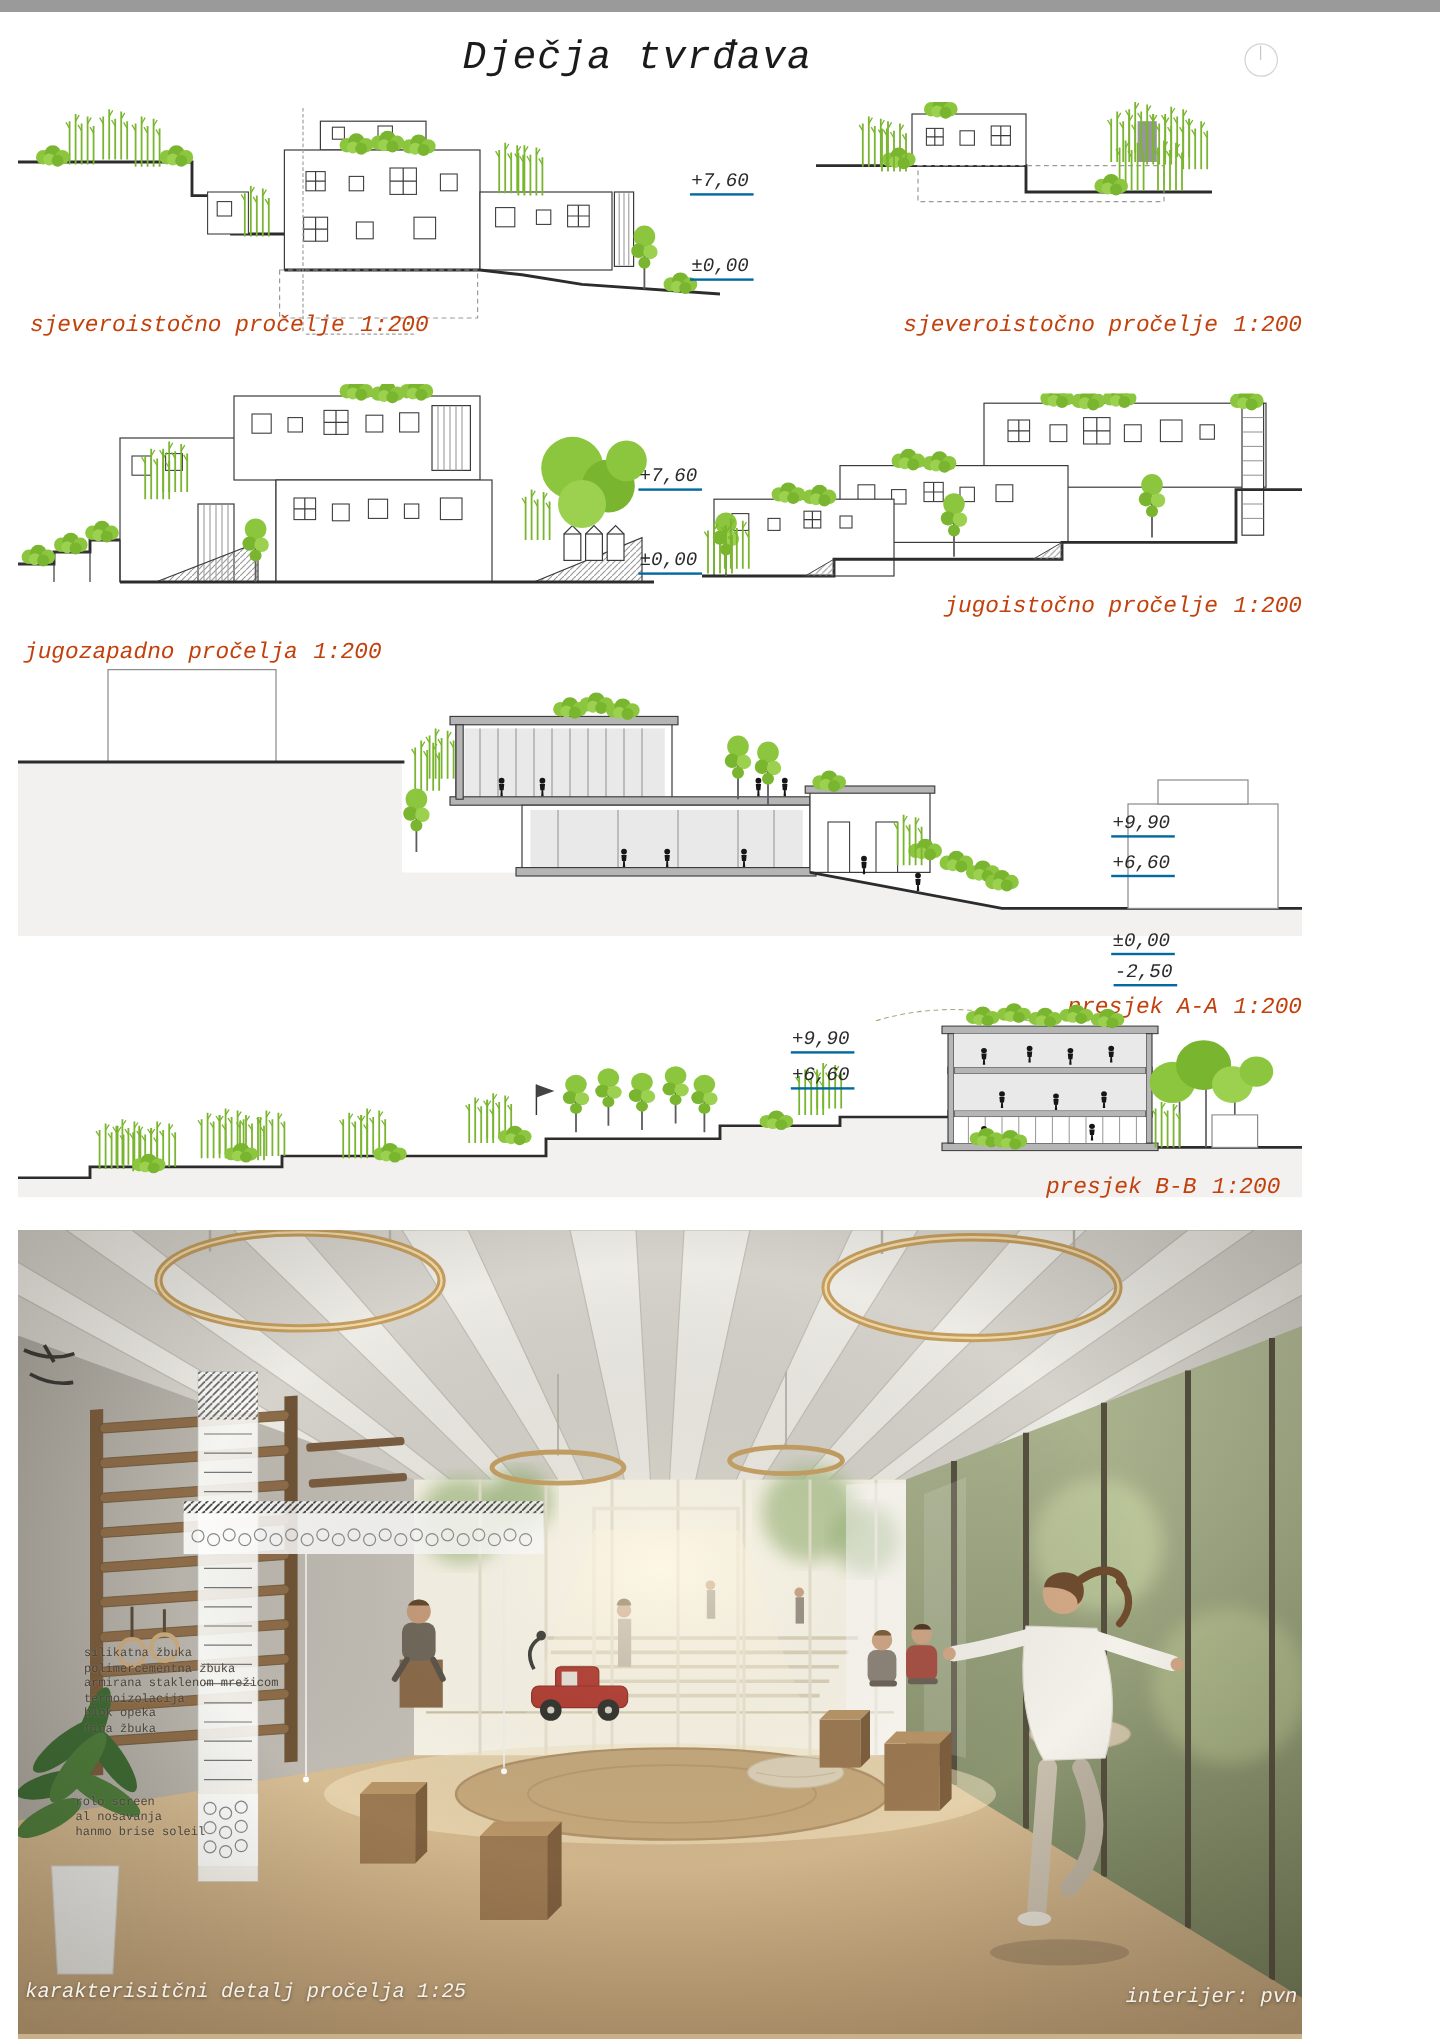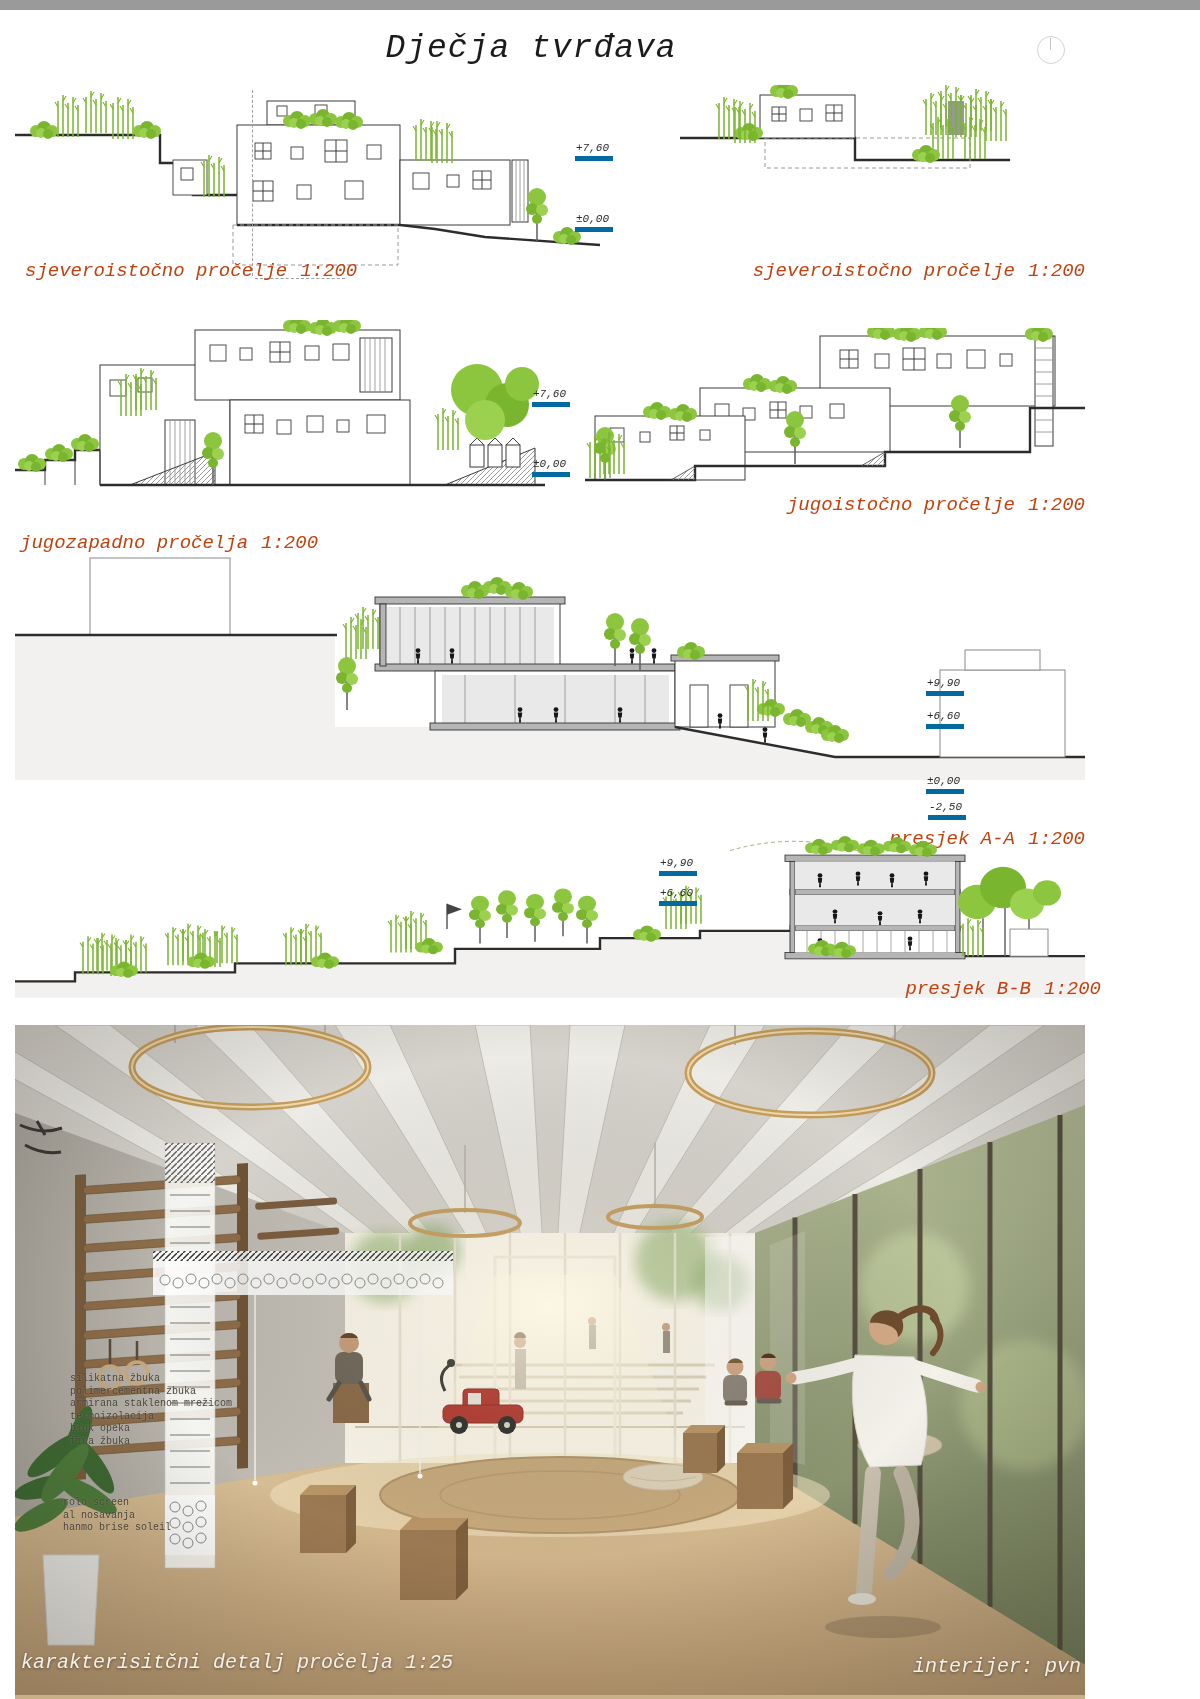--- a/index.html
+++ b/index.html
@@ -6,41 +6,41 @@
   .board{position:relative;width:1200px;height:1699px;background:#ffffff;
          font-family:Liberation Mono, monospace;overflow:hidden;margin-top:10px;}
   .title{position:absolute;left:0;top:20px;width:1062px;text-align:center;
          font-style:italic;font-size:33px;color:#1b1b1b;letter-spacing:1px;}
   .compass{position:absolute;left:1037px;top:26px;width:26px;height:26px;border-radius:50%;
          border:1.6px solid #d3d3d3;}
   .compass:after{content:"";position:absolute;left:11.5px;top:1px;width:1.8px;height:12px;background:#c6c6c6;}
   .cap{position:absolute;font-style:italic;font-size:19px;color:#c2410c;white-space:nowrap;}
   .cap .sc{margin-left:13px;}
   .cap.r{text-align:right;}
-  .lvl{position:absolute;font-style:italic;font-size:11px;color:#2a2a2a;line-height:1.05;
-       border-bottom:5px solid #0369a1;padding:0 4px 1px 1px;white-space:nowrap;}
+  .lvl{position:absolute;font-style:italic;font-size:16px;color:#2a2a2a;line-height:1.05;
+       border-bottom:2px solid #0369a1;padding:0 4px 1px 1px;white-space:nowrap;}
   .panel{position:absolute;}
   .dashv{position:absolute;border-left:1px dashed #9f9f9f;}
   .dashh{position:absolute;border-top:1px dashed #9f9f9f;}
   
   .ln{fill:#ffffff;stroke:#3b3b3b;stroke-width:1;}
   .lnn{fill:none;stroke:#3b3b3b;stroke-width:1;}
   .thin{fill:none;stroke:#8c8c8c;stroke-width:.8;}
   .gnd{fill:none;stroke:#2c2c2c;stroke-width:2.4;}
   .dash{fill:none;stroke:#9a9a9a;stroke-width:1;stroke-dasharray:4 3;}
   .w{fill:#ffffff;stroke:#3b3b3b;stroke-width:.9;}
   .slab{fill:#b5b5b5;stroke:#333;stroke-width:.9;}
   .wash{fill:#e9e9e9;stroke:none;}
   .bg{fill:#ffffff;stroke:#8a8a8a;stroke-width:1;}
   .terr{fill:#f2f1ef;stroke:none;}
   
   .photo{position:absolute;left:15px;top:1015px;width:1070px;height:820px;overflow:hidden;background:#c9b089;}
   .note{position:absolute;font-size:10px;line-height:12.5px;color:#4a443c;white-space:nowrap;
         text-shadow:0 0 2px rgba(230,225,215,.35);}
-  .photocap{position:absolute;font-style:italic;font-size:20px;color:#f4f1ea;white-space:nowrap;
+  .photocap{position:absolute;font-style:italic;font-size:17px;color:#f4f1ea;white-space:nowrap;
         text-shadow:0 1px 3px rgba(40,30,20,.55);}
 </style>
 </head>
 <body>
 
 <div class="board">
 
   <svg width="0" height="0" style="position:absolute" aria-hidden="true">
     <defs>
       <g id="bush">
@@ -365,21 +365,21 @@
     <path d="M968,122 V80 M990,122 V60 M1014,122 V78" stroke="#5c5c5c" stroke-width="1.4" fill="none"></path>
     <circle cx="962" cy="62" r="19" fill="#8CC63E"></circle>
       <circle cx="988" cy="46" r="23" fill="#7AB52F"></circle>
     <circle cx="1012" cy="64" r="17" fill="#9BD14F"></circle>
       <circle cx="1032" cy="52" r="14" fill="#8CC63E"></circle>
     <rect class="bg" x="995" y="92" width="38" height="30"></rect>
     <use href="#tg" x="945" y="78"></use>
   </svg>
   <div class="lvl" style="left:659px;top:848px">+9,90</div>
   <div class="lvl" style="left:659px;top:878px">+6,60</div>
-  <div class="cap r" style="right:99px;top:968px">
+  <div class="cap r" style="right:133px;top:968px">
     <span>presjek B-B</span><span class="sc">1:200</span>
   </div>
 
   <div class="photo">
     <svg width="1070" height="670" viewBox="0 0 1070 670">
       <defs>
         <linearGradient id="wallG" x1="0" y1="0" x2="1" y2="0">
           <stop offset="0" stop-color="#aca89f"></stop>
             <stop offset="1" stop-color="#c6c2ba"></stop>
         </linearGradient>

